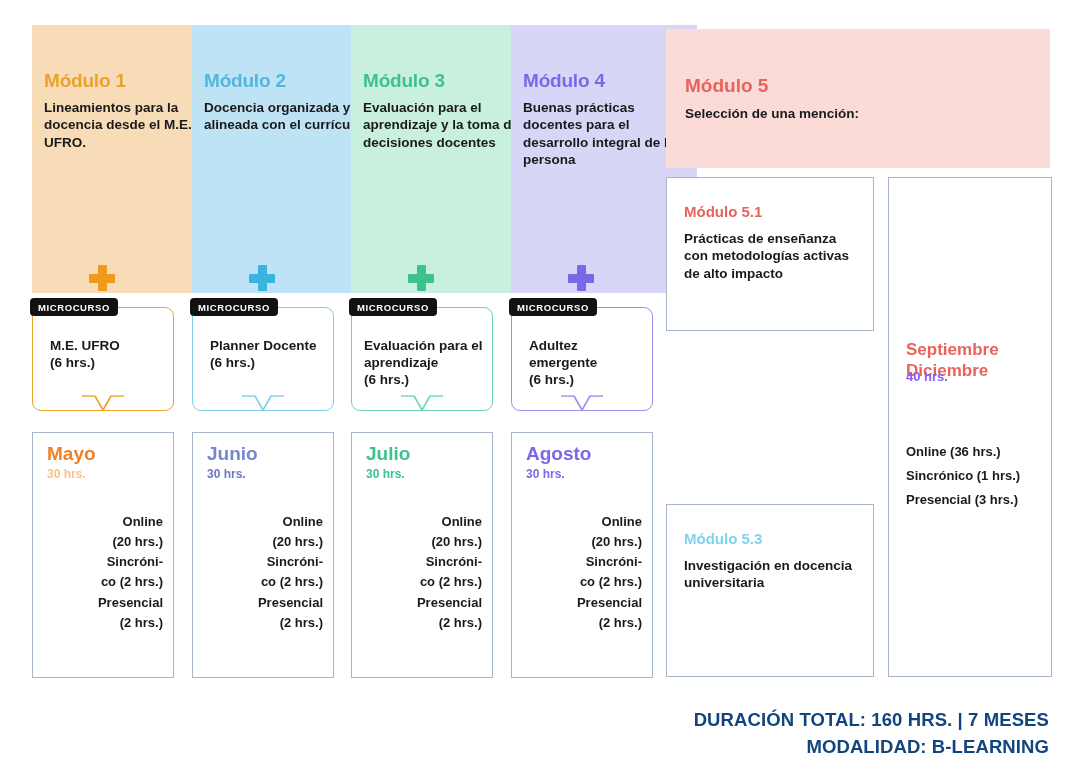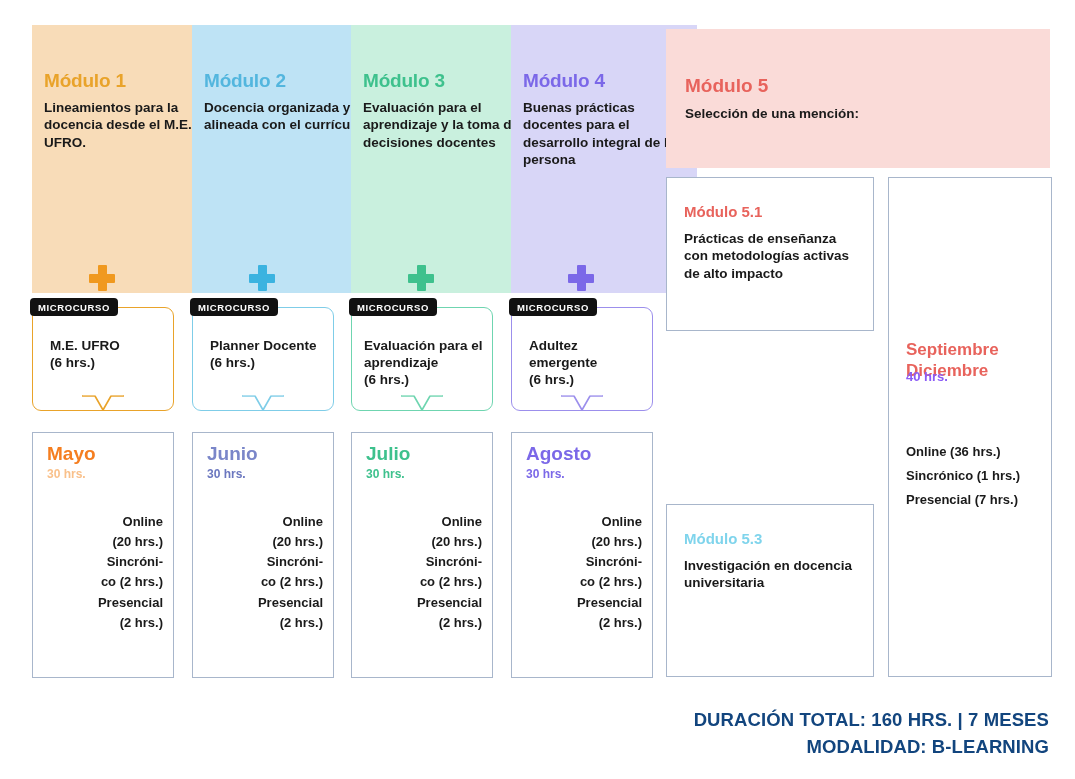--- a/index.html
+++ b/index.html
@@ -313,21 +313,21 @@
 
   <div class="period">
     <div class="p-title">
       <div>Septiembre</div>
       <div>Diciembre</div>
     </div>
     <div class="p-hrs">40 hrs.</div>
     <div class="p-list">
       <div>Online (36 hrs.)</div>
       <div>Sincrónico (1 hrs.)</div>
-      <div>Presencial (7 hrs.)</div>
+      <div>Presencial (3 hrs.)</div>
     </div>
   </div>
 
   <div class="footer">
     <div>DURACIÓN TOTAL: 160 HRS. | 7 MESES</div>
     <div>MODALIDAD: B-LEARNING</div>
   </div>
 
 </div>
 

